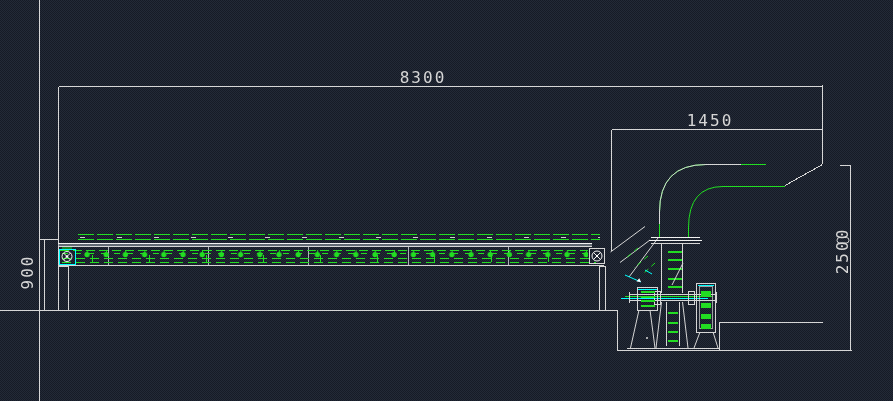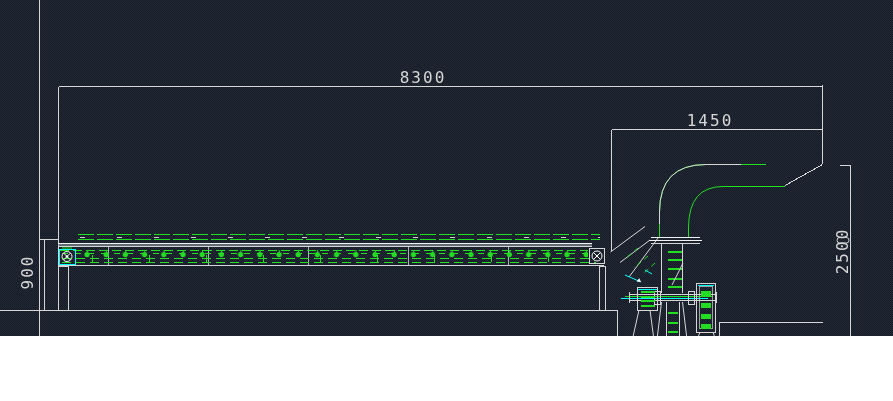--- a/index.html
+++ b/index.html
@@ -1,18 +1,18 @@
 <!DOCTYPE html>
 <html style="--bg: #161b26; --dot: #232a37; --line: #d6d6d6; --green: #22dd22; --cyan: #00ffff; --text: #d6d6d6;"><head>
 <meta charset="utf-8">
 <style>
   html,body{margin:0;padding:0;}
   .canvas{
     position:relative;
-    width:893px;height:336px;
+    width:893px;height:401px;
     overflow:hidden;
     background-color:var(--bg,#161b26);
     background-image:conic-gradient(var(--dot,#232a37) 25%, var(--bg,#161b26) 0 50%, var(--dot,#232a37) 0 75%, var(--bg,#161b26) 0);
     background-size:2px 2px;
     text-align:right;
   }
   svg{position:absolute;left:0;top:0;}
   .w{stroke:var(--line,#d6d6d6);stroke-width:1;fill:none;}
   .w2{stroke:#f2f2f2;stroke-width:1;fill:none;}
   .wt{stroke:#c9ced2;stroke-width:1.6;fill:none;opacity:.85;}

